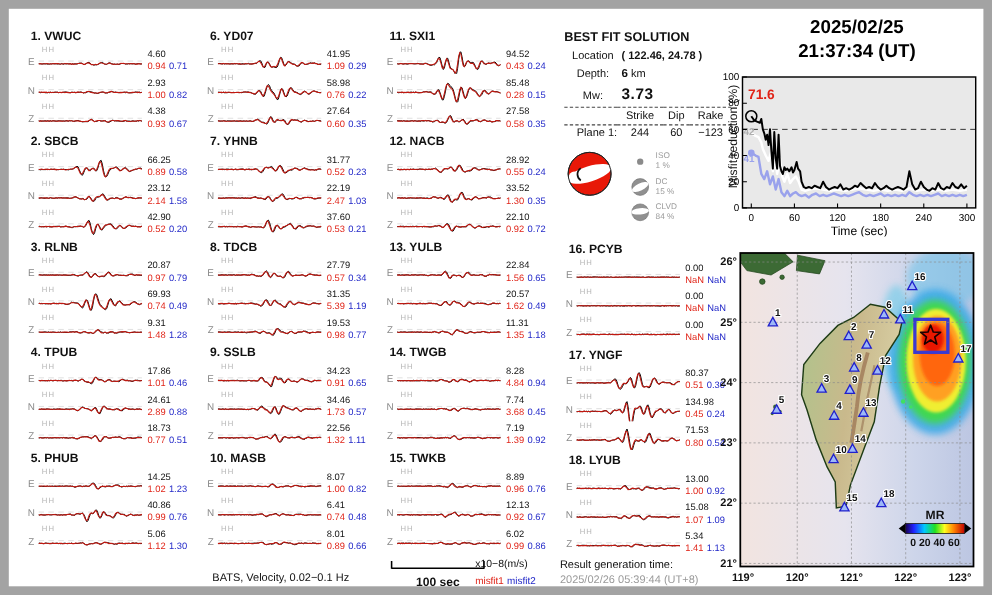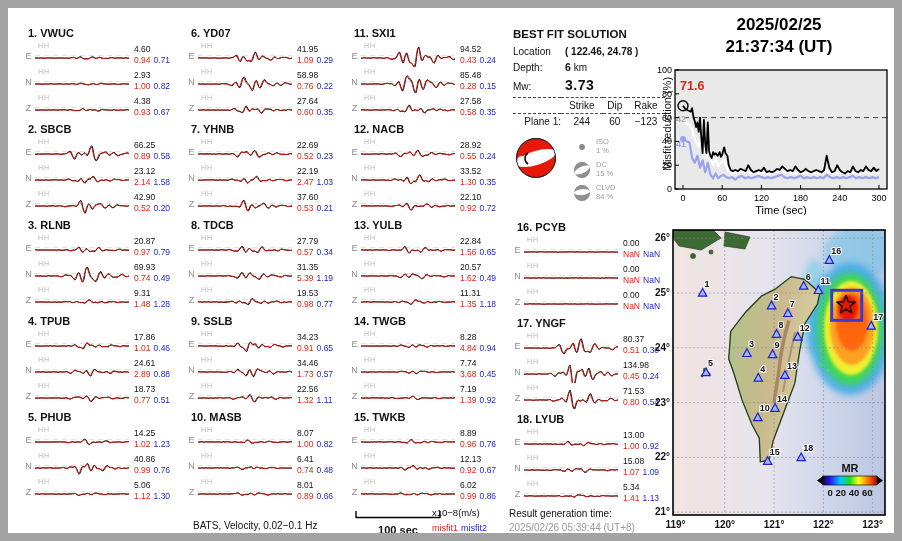--- a/index.html
+++ b/index.html
@@ -16,21 +16,21 @@
   .hh{position:absolute;left:3px;top:1px;font-size:7px;color:#b5b5b5;letter-spacing:1px;}
   .wave{position:absolute;left:0;top:2px;}
   .vals{width:48px;font-size:8.5px;line-height:1.25;padding-left:3px;padding-top:3px;white-space:nowrap;}
   .ampv{color:#111;}
   .m1{color:#e02418;}
   .m2{color:#2228c8;margin-left:3px;}
   
   .bfs{height:192px;padding-left:2px;font-size:10px;color:#111;}
   .bfs-title{font-weight:bold;font-size:11.5px;margin:2px 0 6px 0;}
   .bfs-row{display:flex;margin-bottom:4px;align-items:baseline;}
-  .bfs-lab{width:52px;}
+  .bfs-lab{width:52px;text-align:center;}
   .bfs-loc{font-weight:bold;}
   .bfs-depth b{font-size:10.5px;}
   .mw-val{font-weight:bold;font-size:14px;letter-spacing:0.5px;}
   .bfs-table{width:152px;border-collapse:collapse;font-size:10px;margin-top:2px;}
   .bfs-table td,.bfs-table th{padding:2px 0;text-align:center;font-weight:normal;}
   .bfs-table td:first-child{text-align:right;width:48px;}
   .bfs-table .hd{border-top:1px dashed #444;border-bottom:1px dashed #444;}
   .bfs-table .r2{border-bottom:1px solid #777;}
   .mech{display:flex;margin-top:6px;align-items:flex-start;}
   .decomp{margin-left:14px;}
@@ -381,21 +381,21 @@
     <span class="comp">E</span>
     <div class="tracewrap">
       <span class="hh">HH</span>
       <svg class="wave" width="96" height="24">
               <line x1="0" y1="12.5" x2="94" y2="12.5" stroke="#dcdcdc" stroke-width="0.8" stroke-dasharray="5 4"></line>
               <path d="M0 15.3 L1 14.9 L2 14.9 L3 14.9 L4 14.7 L5 14.9 L6 15.2 L7 15.1 L8 14.7 L9 14.7 L10 14.8 L11 15.1 L12 14.9 L13 14.8 L14 15.3 L15 15.1 L16 14.8 L17 15.3 L18 15.2 L19 15.2 L20 14.7 L21 14.7 L22 14.6 L23 14.7 L24 15.3 L25 15.3 L26 15.1 L27 15.1 L28 14.7 L29 14.7 L30 15.3 L31 15.4 L32 14.8 L33 15.1 L34 14.7 L35 14.6 L36 14.8 L37 15.7 L38 17.1 L39 17.9 L40 18.0 L41 16.9 L42 15.2 L43 13.5 L44 13.0 L45 13.4 L46 13.4 L47 13.2 L48 12.7 L49 12.4 L50 13.4 L51 14.8 L52 16.0 L53 16.6 L54 15.5 L55 13.3 L56 11.7 L57 11.4 L58 12.6 L59 14.6 L60 16.8 L61 18.1 L62 18.1 L63 17.4 L64 16.5 L65 16.0 L66 15.5 L67 15.8 L68 15.3 L69 14.4 L70 13.9 L71 13.9 L72 14.1 L73 14.7 L74 15.4 L75 15.6 L76 15.1 L77 14.8 L78 13.8 L79 13.5 L80 14.2 L81 14.6 L82 15.0 L83 15.0 L84 15.4 L85 15.1 L86 15.1 L87 15.3 L88 15.7 L89 15.3 L90 15.7 L91 14.9 L92 14.7 L93 14.5 L94 14.9 " stroke="#000" stroke-width="0.9" fill="none"></path>
               <path d="M0 15.2 L1 14.9 L2 15.1 L3 14.9 L4 15.2 L5 14.9 L6 14.9 L7 14.9 L8 15.2 L9 15.2 L10 15.1 L11 15.1 L12 14.9 L13 15.0 L14 15.2 L15 15.1 L16 14.8 L17 14.9 L18 15.2 L19 14.9 L20 15.1 L21 14.9 L22 15.0 L23 14.8 L24 15.2 L25 15.2 L26 14.8 L27 14.9 L28 15.0 L29 15.2 L30 15.0 L31 15.0 L32 15.2 L33 14.6 L34 14.3 L35 14.9 L36 15.1 L37 16.3 L38 17.1 L39 17.3 L40 17.0 L41 15.7 L42 14.3 L43 13.2 L44 13.0 L45 13.4 L46 13.9 L47 13.3 L48 13.3 L49 13.5 L50 14.3 L51 15.3 L52 16.3 L53 16.0 L54 14.5 L55 12.9 L56 11.7 L57 12.3 L58 13.8 L59 16.2 L60 17.7 L61 18.3 L62 17.4 L63 16.8 L64 15.9 L65 15.8 L66 15.3 L67 15.0 L68 14.7 L69 14.4 L70 13.7 L71 14.1 L72 14.5 L73 15.1 L74 15.8 L75 15.5 L76 15.0 L77 14.4 L78 14.0 L79 14.0 L80 14.5 L81 14.5 L82 15.3 L83 15.5 L84 15.5 L85 15.4 L86 15.5 L87 15.6 L88 15.7 L89 15.4 L90 15.2 L91 14.6 L92 14.5 L93 14.9 L94 15.1 " stroke="#c01810" stroke-width="1" fill="none"></path>
             </svg>
     </div>
     <div class="vals">
-      <div class="ampv">22.69</div>
+      <div class="ampv">31.77</div>
       <div><span class="m1">0.52</span><span class="m2">0.23</span></div>
     </div>
   </div>
 
   <div class="chan">
     <span class="comp">N</span>
     <div class="tracewrap">
       <span class="hh">HH</span>
       <svg class="wave" width="96" height="24">
               <line x1="0" y1="12.5" x2="94" y2="12.5" stroke="#dcdcdc" stroke-width="0.8" stroke-dasharray="5 4"></line>

